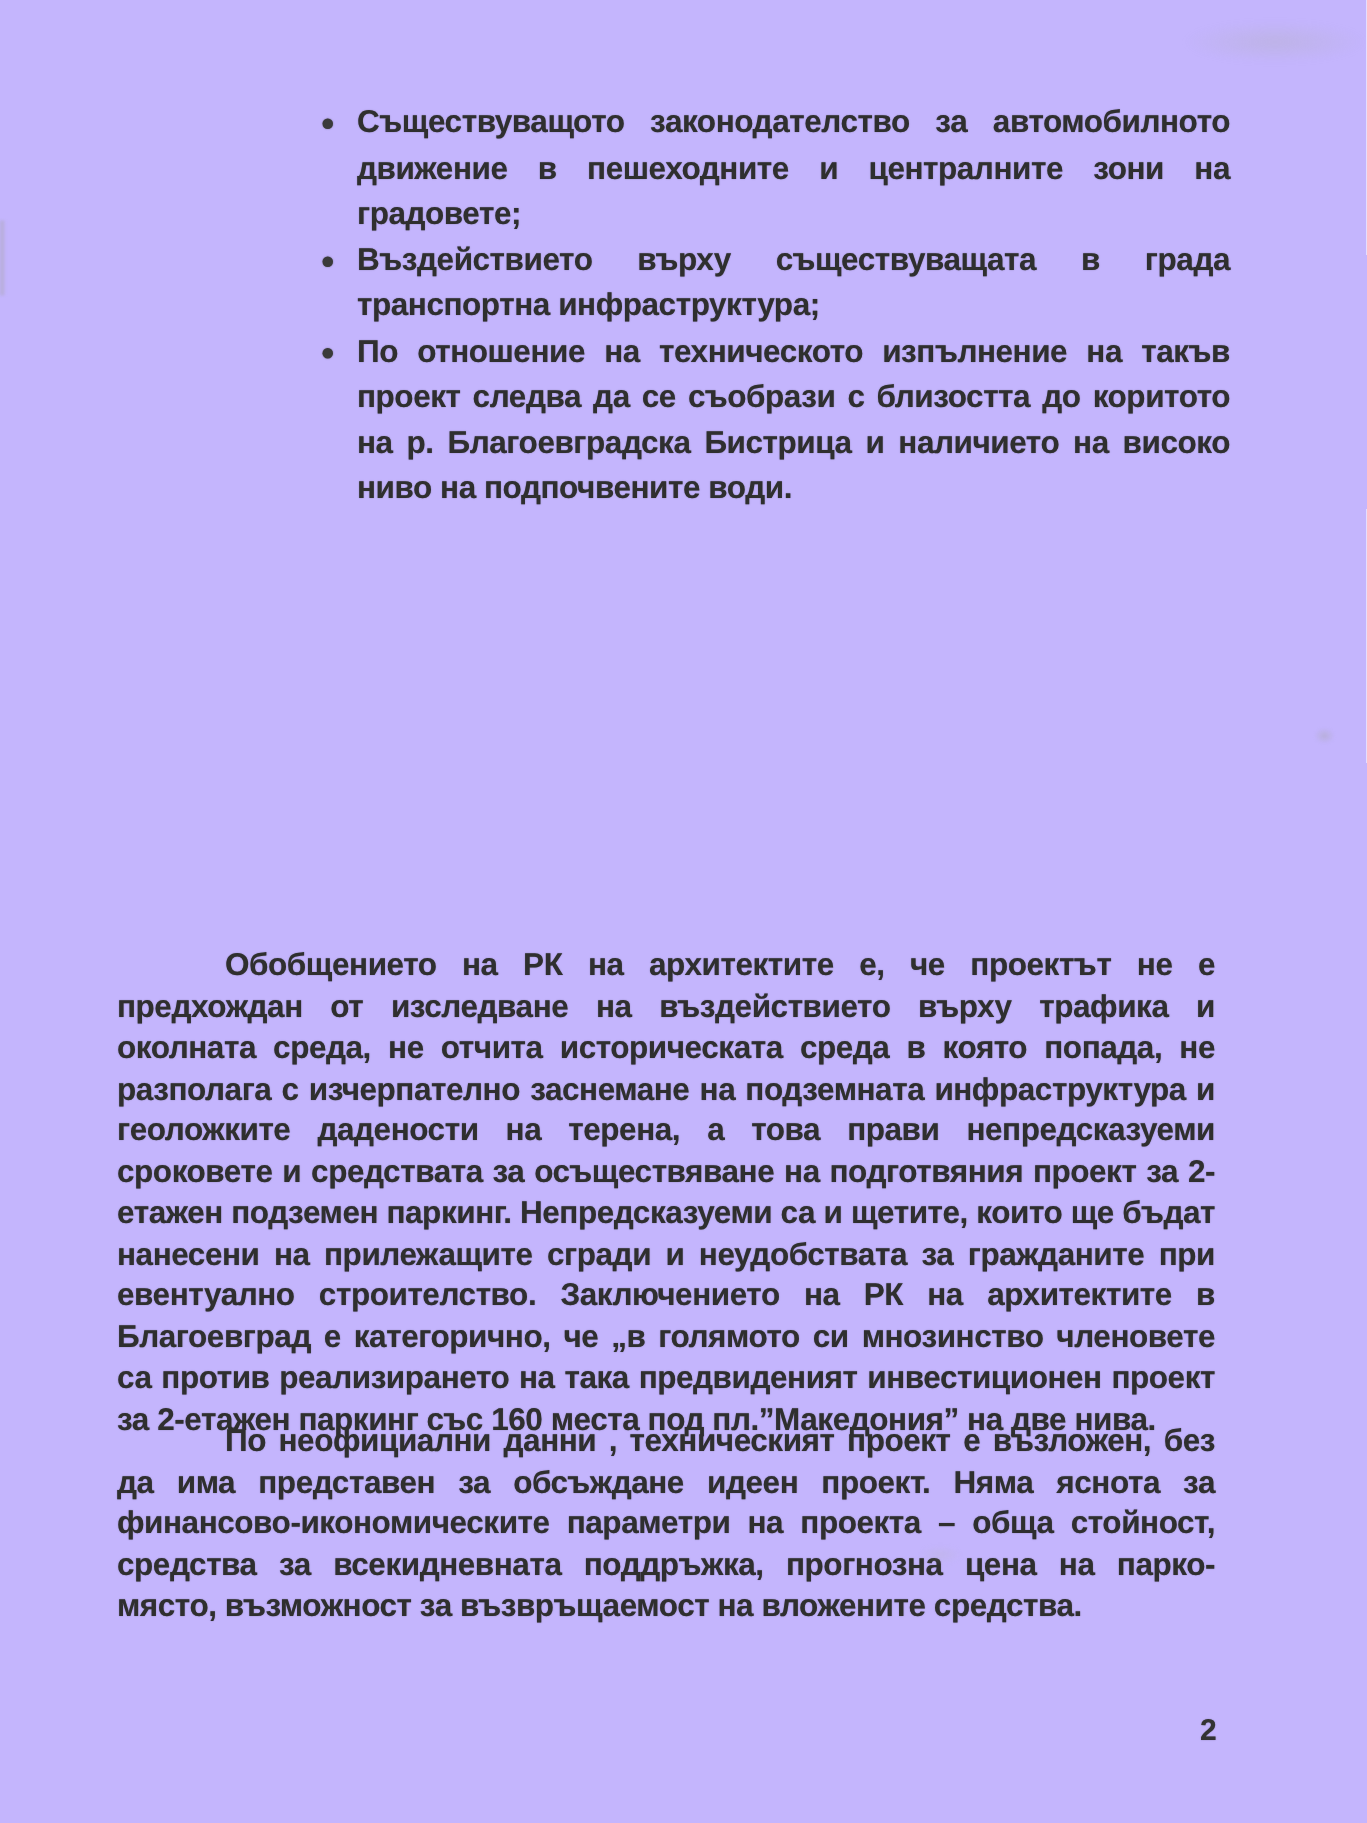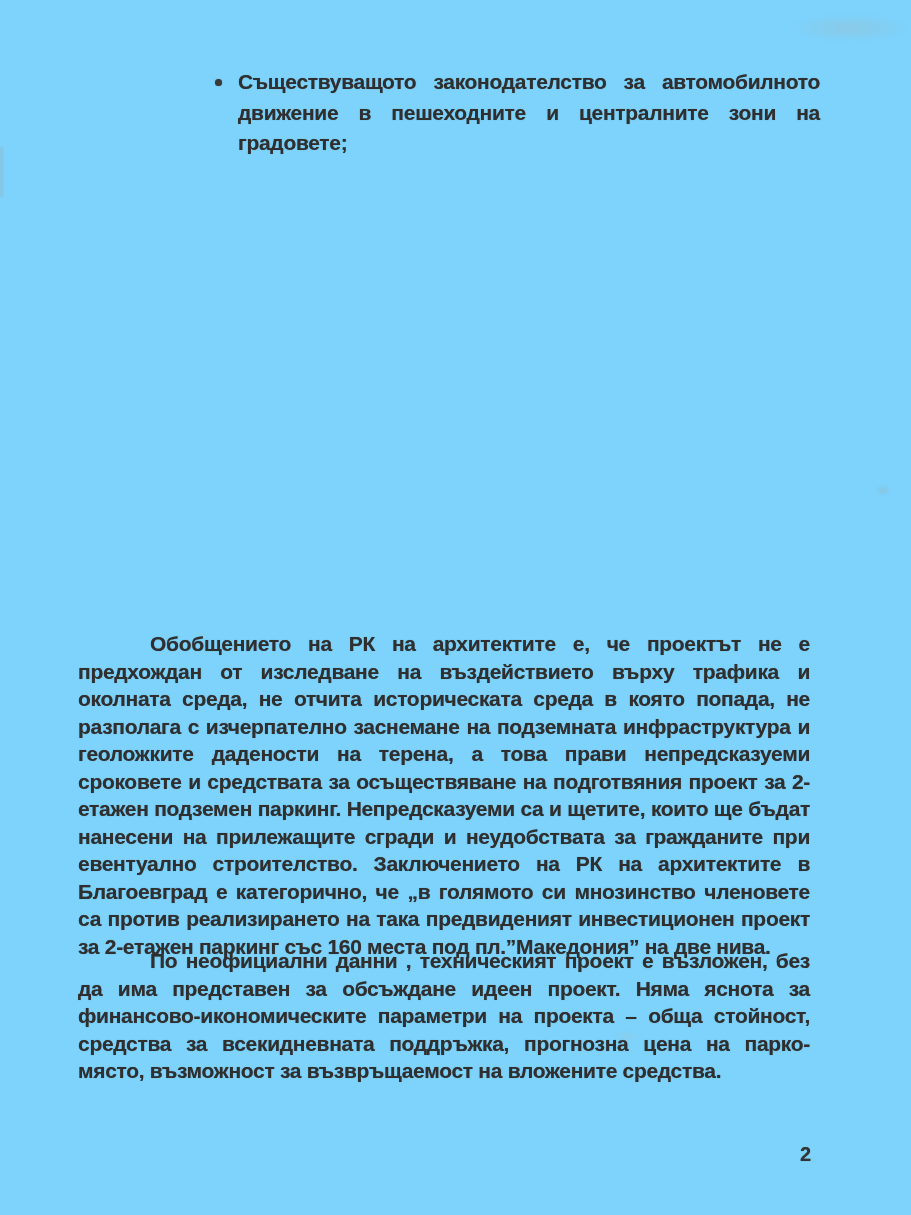--- a/index.html
+++ b/index.html
@@ -4,21 +4,21 @@
 <style>
   html, body {
     margin: 0;
     padding: 0;
     background: #ffffff;
   }
   .page {
     position: relative;
     width: 911px;
     height: 1215px;
-    background: #7dd3fc;
+    background: #c4b5fd;
     overflow: hidden;
     font-family: "Liberation Sans", sans-serif;
     font-weight: bold;
     color: #2f2f2f;
     -webkit-font-smoothing: antialiased;
   }
   .page * {
     text-shadow: 0 0 0.8px rgba(47,47,47,0.55);
   }
 
@@ -110,20 +110,28 @@
 </head>
 <body>
 
 <div class="page">
 
   <ul class="bullet-list">
     <li class="bullet-item">
       <span class="bullet-dot"></span>
       <span class="bullet-text">Съществуващото законодателство за автомобилното движение в пешеходните и централните зони на градовете;</span>
     </li>
+    <li class="bullet-item">
+      <span class="bullet-dot"></span>
+      <span class="bullet-text">Въздействието върху съществуващата в града транспортна инфраструктура;</span>
+    </li>
+    <li class="bullet-item">
+      <span class="bullet-dot"></span>
+      <span class="bullet-text">По отношение на техническото изпълнение на такъв проект следва да се съобрази с близостта до коритото на р. Благоевградска Бистрица и наличието на високо ниво на подпочвените води.</span>
+    </li>
   </ul>
 
   <p class="para para-1">Обобщението на РК на архитектите е, че проектът не е предхождан от изследване на въздействието върху трафика и околната среда, не отчита историческата среда в която попада, не разполага с изчерпателно заснемане на подземната инфраструктура и геоложките дадености на терена, а това прави непредсказуеми сроковете и средствата за осъществяване на подготвяния проект за 2-етажен подземен паркинг. Непредсказуеми са и щетите, които ще бъдат нанесени на прилежащите сгради и неудобствата за гражданите при евентуално строителство. Заключението на РК на архитектите в Благоевград е категорично, че „в голямото си мнозинство членовете са против реализирането на така предвиденият инвестиционен проект за 2-етажен паркинг със 160 места под пл.”Македония” на две нива.</p>
 
   <p class="para para-2">По неофициални данни , техническият проект е възложен, без да има представен за обсъждане идеен проект. Няма яснота за финансово-икономическите параметри на проекта – обща стойност, средства за всекидневната поддръжка, прогнозна цена на парко-място, възможност за възвръщаемост на вложените средства.</p>
 
   <div class="page-number">2</div>
 
   <div class="smudge smudge-top-right"></div>
   <div class="smudge smudge-mid-right"></div>

